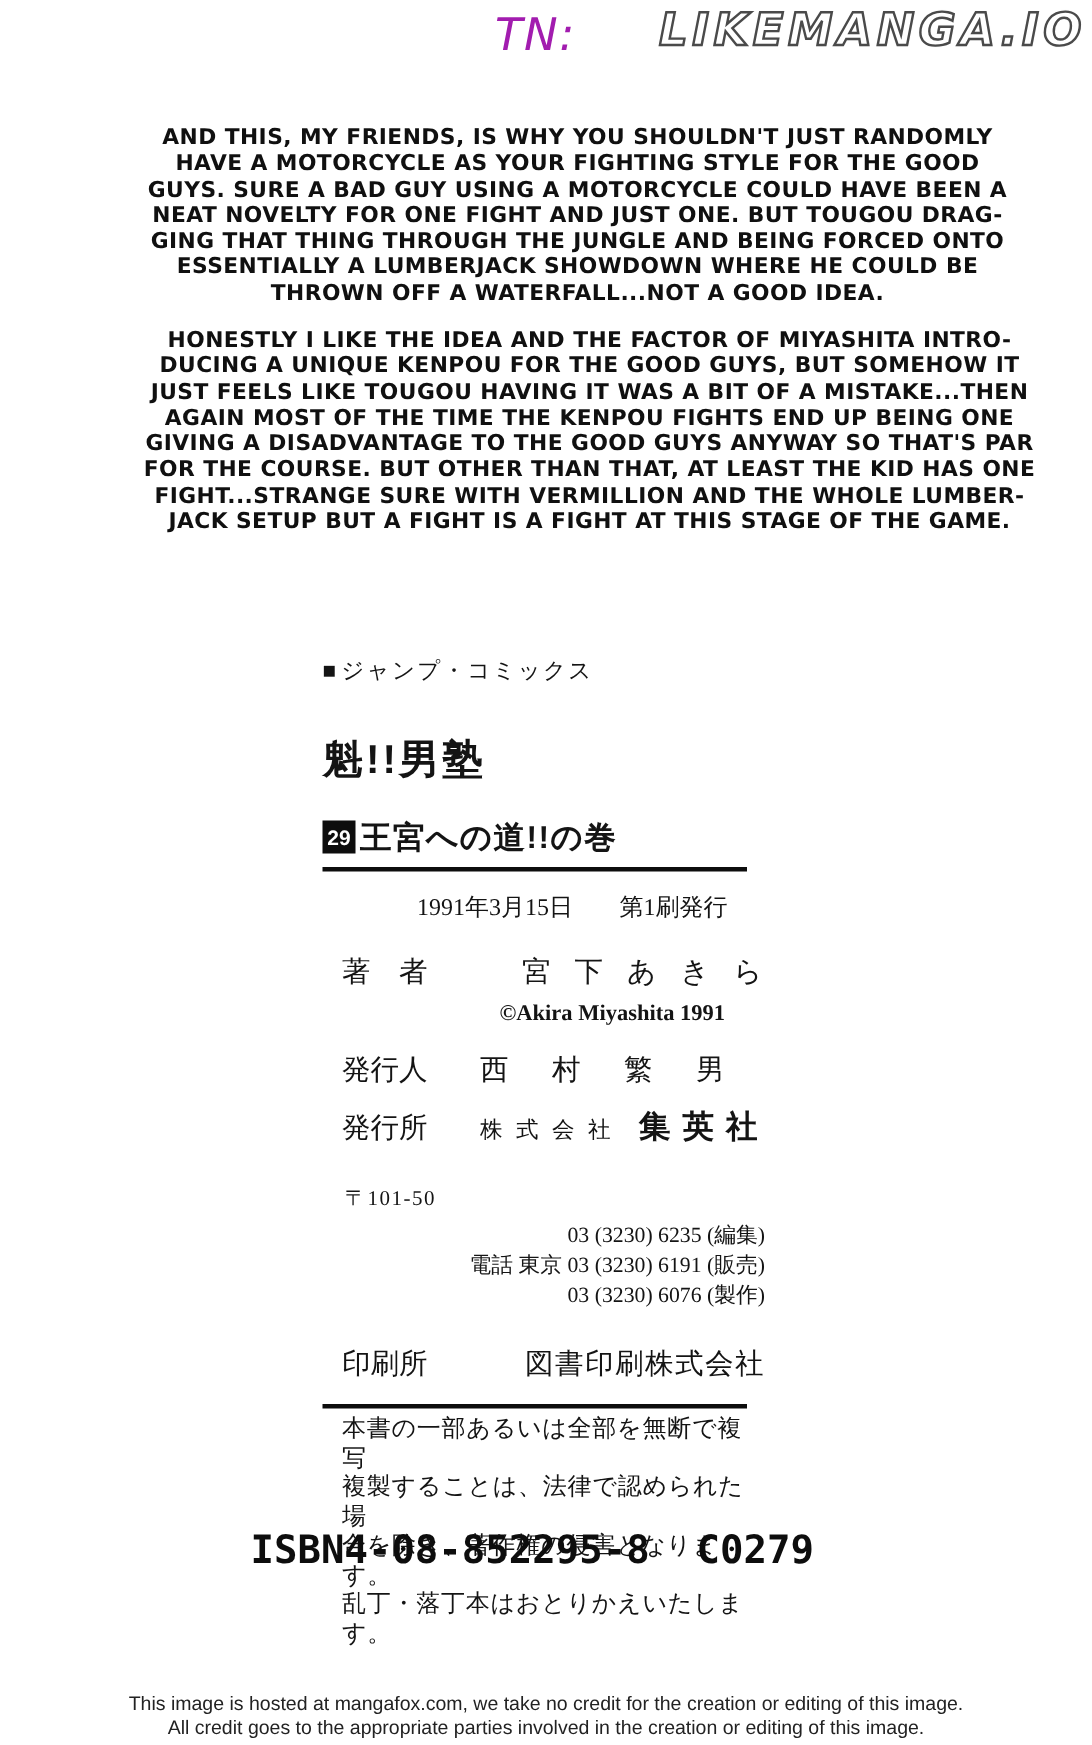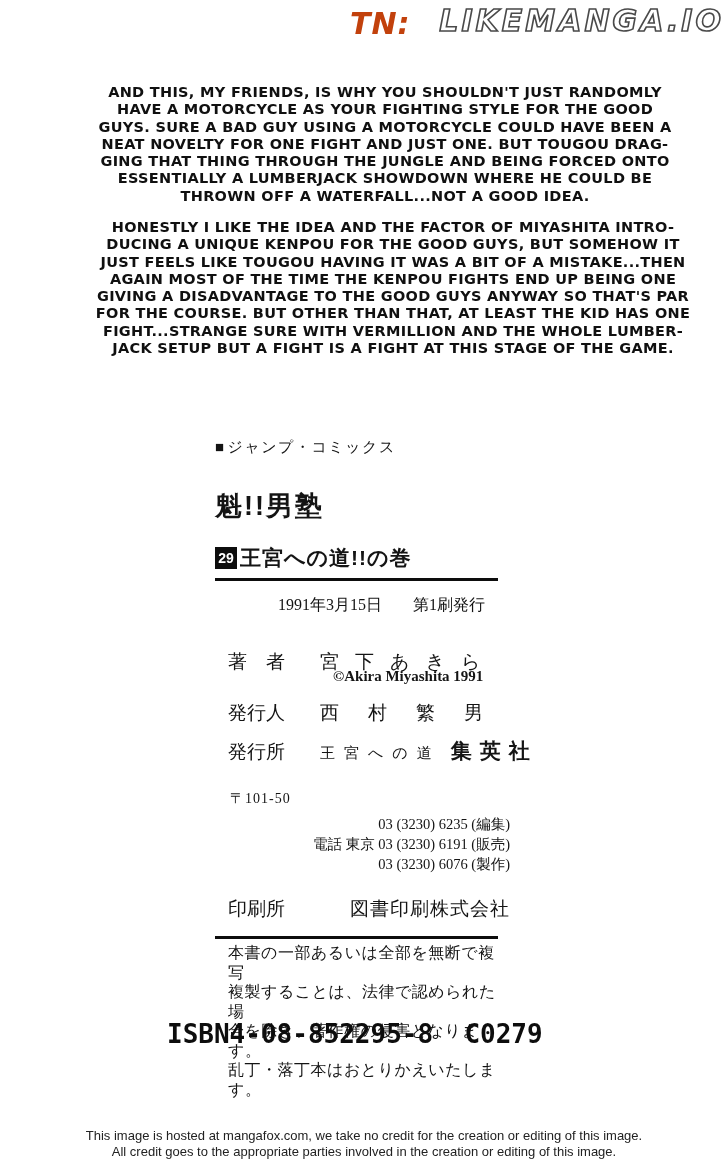--- a/index.html
+++ b/index.html
@@ -8,22 +8,22 @@
     background:#ffffff;
     position:relative;
     overflow:hidden;
     font-family:"Liberation Sans", sans-serif;
     color:#141414;
   }
   
   .tn-label{
     position:absolute;left:330px;top:6px;
     font-family:"DejaVu Sans", sans-serif;
-    font-size:30px;font-weight:bold;font-style:italic;
-    color:#c2410c;letter-spacing:1px;margin-left:20px;
+    font-size:30px;font-weight:normal;font-style:italic;
+    color:#a21caf;letter-spacing:1px;
   }
   .watermark{
     position:absolute;right:4px;top:3px;
     font-family:"DejaVu Sans", sans-serif;
     font-size:30px;font-weight:800;font-style:italic;
     letter-spacing:3px;
     color:#ffffff;
     -webkit-text-stroke:1.6px #4a4a4a;
     text-shadow:0 0 1px #777;
   }
@@ -59,21 +59,21 @@
   }
   .chapter .chapter-text{font-size:21px;font-weight:bold;letter-spacing:1px;
     font-family:"Liberation Sans","DejaVu Sans",sans-serif;}
   .rule{height:3px;background:#0d0d0d;width:283px;}
   .rule.r1{top:140px;}
   .rule.r2{top:498px;}
   .date-row{top:157px;font-size:16px;padding-left:63px;}
   .date-row .edition{margin-left:31px;}
   .label-row{display:flex;align-items:baseline;padding-left:13px;font-size:19px;}
   .label-row .lbl{display:inline-block;width:92px;flex:none;}
-  .author-row{top:211px;}
+  .author-row{top:197px;gap:28px;}
   .author-row .val{letter-spacing:16px;}
   .copyright{top:230px;font-size:15px;font-weight:600;margin-left:118px;}
   .publisher-row{top:262px;}
   .publisher-row .val{letter-spacing:29px;}
   .house-row{top:299px;}
   .house-row .prefix{font-size:15px;letter-spacing:9px;margin-right:10px;}
   .house-row .corp{font-size:21px;font-weight:bold;letter-spacing:8px;}
   .address{top:331px;font-size:16px;letter-spacing:2px;padding-left:15px;}
   .postal{top:352px;font-size:14px;letter-spacing:1px;padding-left:15px;}
   .phones{top:376px;width:295px;text-align:right;
@@ -145,21 +145,21 @@
 
   <div class="copyright">©Akira Miyashita 1991</div>
 
   <div class="label-row publisher-row">
     <span class="lbl">発行人</span>
     <span class="val">西村繁男</span>
   </div>
 
   <div class="label-row house-row">
     <span class="lbl">発行所</span>
-    <span class="prefix">王宮への道</span>
+    <span class="prefix">株式会社</span>
     <span class="corp">集英社</span>
   </div>
 
   <div class="postal">〒101-50</div>
 
   <div class="phones">03 (3230) 6235 (編集)
 電話 東京 03 (3230) 6191 (販売)
 03 (3230) 6076 (製作)</div>
 
   <div class="label-row printer-row">

